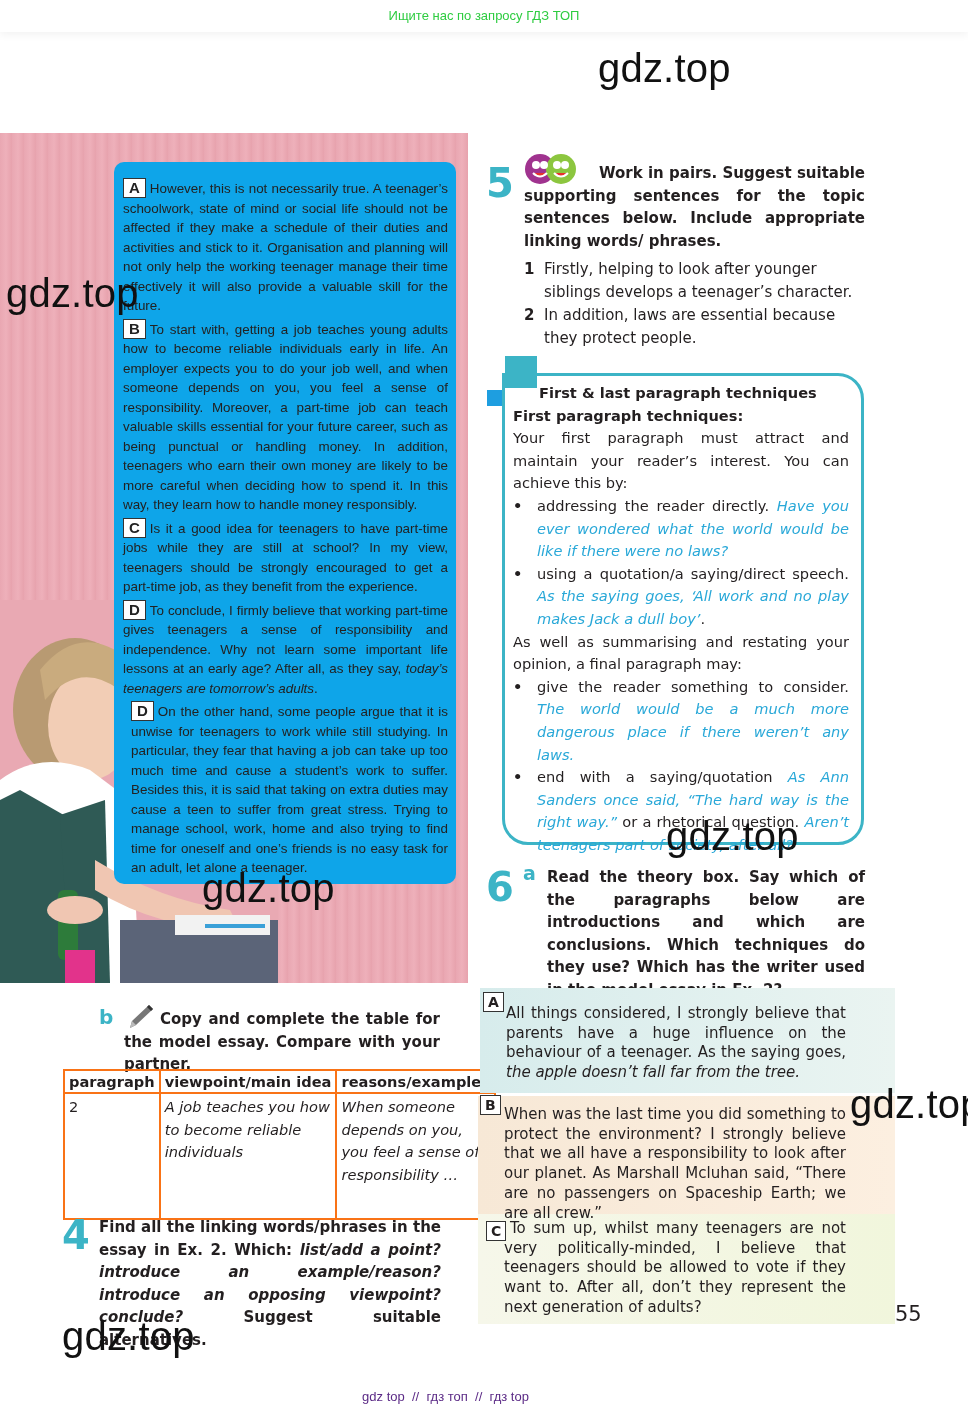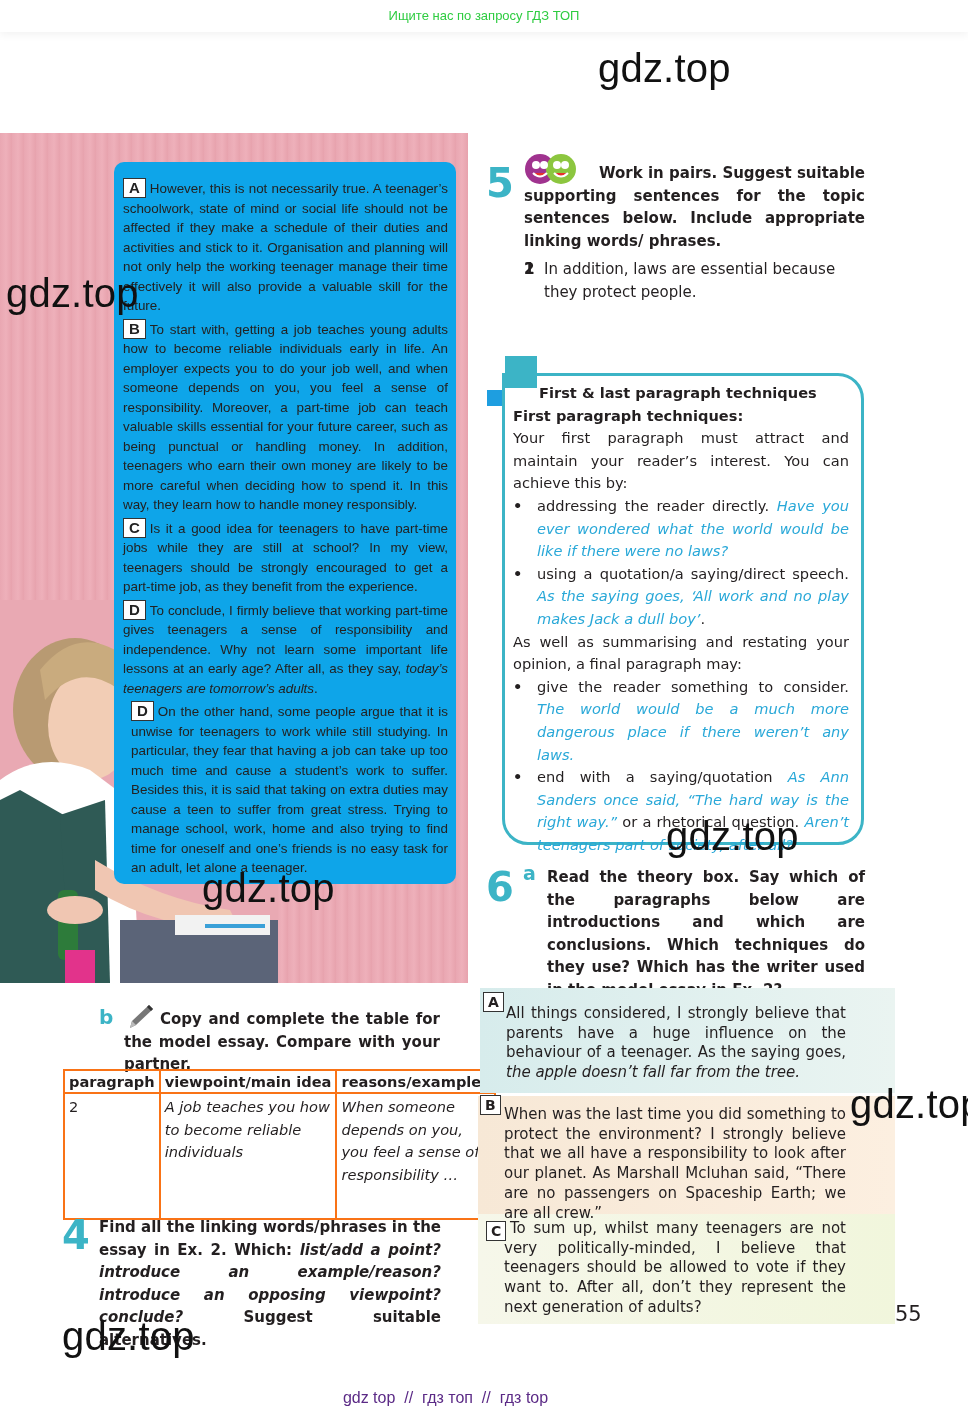--- a/index.html
+++ b/index.html
@@ -110,21 +110,21 @@
     <circle cx="13" cy="13" r="4" fill="#fff"></circle>
       <circle cx="21" cy="13" r="4" fill="#fff"></circle>
     <circle cx="34" cy="13" r="4" fill="#fff"></circle>
       <circle cx="42" cy="13" r="4" fill="#fff"></circle>
     <path d="M10 21 Q17 28 24 21" stroke="#fff" stroke-width="2" fill="#e7332b"></path>
     <path d="M31 21 Q38 28 45 21" stroke="#fff" stroke-width="2" fill="#e7332b"></path>
   </svg>
 </div>
 <div class="bold" style="position:absolute;left:524px;top:162px;width:341px;text-indent:75px;">Work in pairs. Suggest suitable supporting sentences for the topic sentences below. Include appropriate linking words/ phrases.</div>
 <div style="position:absolute;left:524px;top:258px;width:344px;">
-  <div class="reg" style="position:relative;padding-left:20px;"><b style="position:absolute;left:0;">1</b></div>
+  <div class="reg" style="position:relative;padding-left:20px;"><b style="position:absolute;left:0;">1</b><span>Firstly, helping to look after younger siblings develops a teenager’s character.</span></div>
   <div class="reg" style="position:relative;padding-left:20px;"><b style="position:absolute;left:0;">2</b><span>In addition, laws are essential because they protect people.</span></div>
 </div>
 
 <div style="position:absolute;left:505px;top:356px;width:32px;height:32px;background:#3cb4c6;"></div>
 <div style="position:absolute;left:487px;top:390px;width:16px;height:16px;background:#1e9ee0;"></div>
 <div class="theory"></div>
 <div class="tcontent">
   <p class="h" style="padding-left:26px;">First &amp; last paragraph techniques</p>
   <p class="h">First paragraph techniques:</p>
   <p>Your first paragraph must attract and maintain your reader’s interest. You can achieve this by:</p>
@@ -155,13 +155,13 @@
 <div class="boxlbl" style="left:480px;top:1095px;">B</div>
 <div class="para" style="left:504px;top:1105px;width:342px;">When was the last time you did something to protect the environment? I strongly believe that we all have a responsibility to look after our planet. As Marshall Mcluhan said, “There are no passengers on Spaceship Earth; we are all crew.”</div>
 
 <div class="boxlbl" style="left:486px;top:1221px;">C</div>
 <div class="para" style="left:504px;top:1219px;width:342px;text-indent:6px;">To sum up, whilst many teenagers are not very politically-minded, I believe that teenagers should be allowed to vote if they want to. After all, don’t they represent the next generation of adults?</div>
 
 <div class="wm" style="left:850px;top:1082px;">gdz.top</div>
 
 <div style="position:absolute;left:895px;top:1302px;font-family:'DejaVu Sans',sans-serif;font-size:21px;color:#231f20;text-align:right;">55</div>
 
-<div style="position:absolute;left:0;top:1389px;width:891px;text-align:center;font-family:'Liberation Sans',sans-serif;font-size:16px;color:#5b2a86;white-space:pre;">gdz top  //  гдз топ  //  гдз top</div>
+<div style="position:absolute;left:0;top:1389px;width:891px;text-align:center;font-family:'Liberation Sans',sans-serif;font-size:13px;color:#5b2a86;white-space:pre;">gdz top  //  гдз топ  //  гдз top</div>
 
 </body></html>

